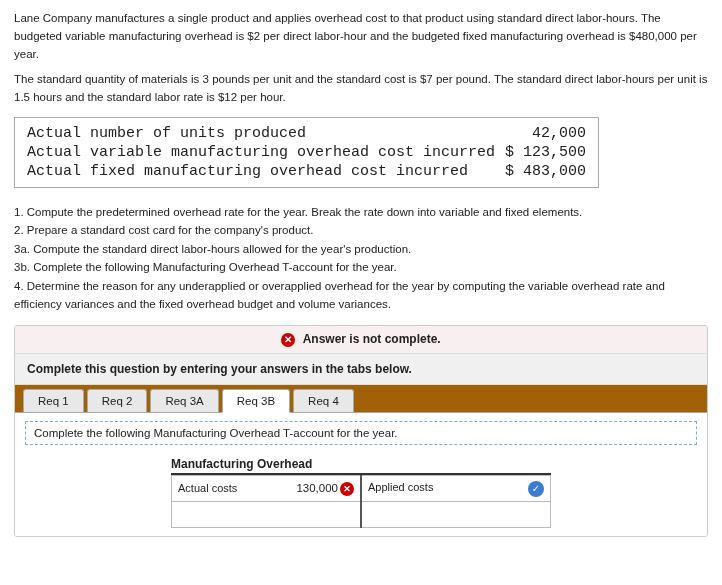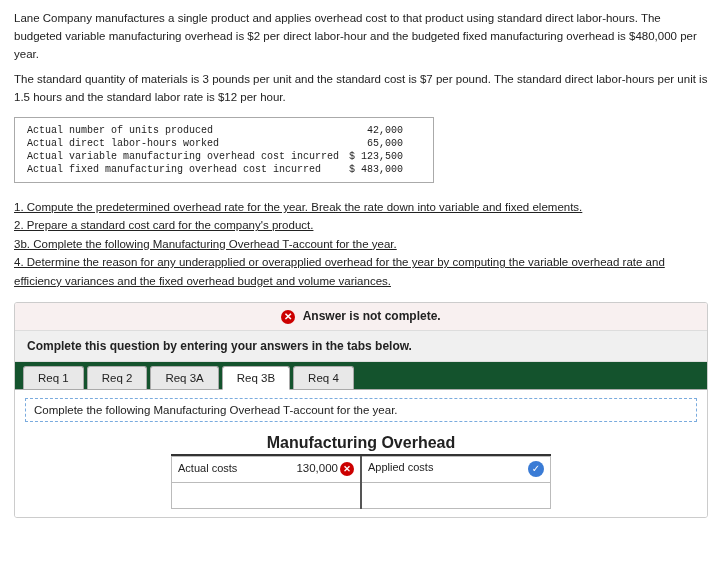--- a/index.html
+++ b/index.html
@@ -20,35 +20,35 @@
     .intro-text p { margin-bottom: 8px; }
     .data-table-box {
       border: 1px solid #aaa;
       padding: 6px 10px;
       margin-bottom: 12px;
       display: inline-block;
       min-width: 420px;
     }
     .data-table-box table {
       border-collapse: collapse;
-      font-size: 10px;
+      font-size: 15px;
       font-family: 'Courier New', monospace;
     }
     .data-table-box td {
       padding: 1px 8px 1px 2px;
       vertical-align: top;
     }
     .data-table-box td:last-child {
       text-align: right;
       padding-right: 2px;
       font-family: Liberation Mono, monospace;
     }
     .required-section { margin-bottom: 12px; }
     .required-section .req-title { font-weight: bold; margin-bottom: 4px; font-size: 12px; }
-    .required-section .req-items { font-size: 11.5px; line-height: 1.6; text-decoration: underline; }
+    .required-section .req-items { font-size: 11.5px; line-height: 1.6; }
     .answer-box {
       border: 1px solid #ccc;
       border-radius: 3px;
       margin-bottom: 0;
       overflow: hidden;
     }
     .answer-not-complete {
       background: #f8f0f0;
       text-align: center;
       padding: 6px;
@@ -72,21 +72,21 @@
     .complete-msg {
       background: #f0f0f0;
       padding: 8px 12px;
       font-size: 12px;
       font-weight: bold;
       border-bottom: 1px solid #ddd;
     }
     .tabs-row {
       display: flex;
       border-bottom: 1px solid #aaa;
-      background: #14532d;
+      background: #a16207;
       padding: 4px 8px 0 8px;
     }
     .tab {
       padding: 5px 14px;
       border: 1px solid #aaa;
       border-bottom: none;
       background: #e8e8e8;
       margin-right: 3px;
       cursor: pointer;
       font-size: 11.5px;
@@ -109,23 +109,23 @@
       padding: 5px 8px;
       margin-bottom: 8px;
       color: #222;
     }
     
     .t-account-container {
       margin: 0 auto;
       width: 380px;
     }
     .t-account-title {
-      text-align: center;
-      font-weight: bold;
-      font-size: 16px;
+      text-align: left;
+      font-weight: bold;
+      font-size: 12px;
       padding: 4px 0 2px 0;
       border-bottom: 2px solid #333;
       background: #fff;
     }
     .t-account-table {
       width: 100%;
       border-collapse: collapse;
       font-size: 11.5px;
     }
     .t-account-table td {
@@ -177,42 +177,39 @@
   <p>The standard quantity of materials is 3 pounds per unit and the standard cost is $7 per pound. The standard direct labor-hours per unit is 1.5 hours and the standard labor rate is $12 per hour.</p>
 </div>
 
 
 <div class="data-table-box">
   <table>
     <tbody id="actual-data-tbody">
         <tr>
           <td>Actual number of units produced</td>
           <td>42,000</td>
-        </tr>
-        <tr>
-          <td>Actual direct labor-hours worked</td>
-          <td>65,000</td>
         </tr>
         <tr>
           <td>Actual variable manufacturing overhead cost incurred</td>
           <td>$ 123,500</td>
         </tr>
         <tr>
           <td>Actual fixed manufacturing overhead cost incurred</td>
           <td>$ 483,000</td>
         </tr>
       </tbody>
   </table>
 </div>
 
 
 <div class="required-section">
   <div class="req-items" id="req-items-container">
       <div>1. Compute the predetermined overhead rate for the year. Break the rate down into variable and fixed elements.</div>
       <div>2. Prepare a standard cost card for the company's product.</div>
+      <div>3a. Compute the standard direct labor-hours allowed for the year's production.</div>
       <div>3b. Complete the following Manufacturing Overhead T-account for the year.</div>
       <div>4. Determine the reason for any underapplied or overapplied overhead for the year by computing the variable overhead rate and efficiency variances and the fixed overhead budget and volume variances.</div>
     </div>
 </div>
 
 
 <div class="answer-box">
   <div class="answer-not-complete">
     <span class="x-icon">✕</span>
     <strong>Answer is not complete.</strong>

